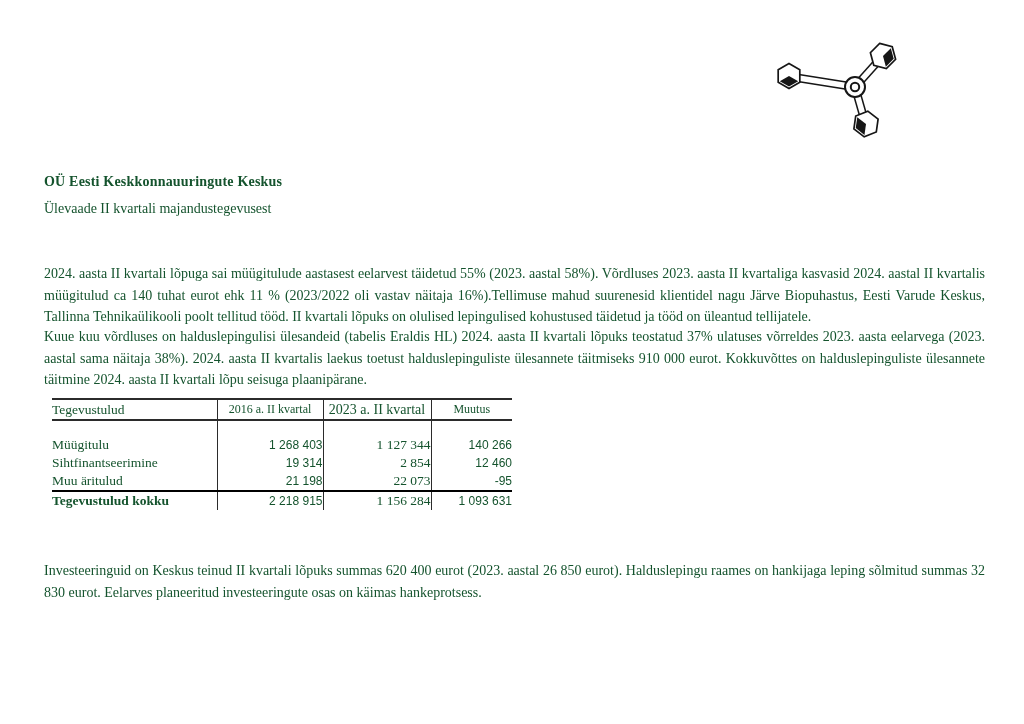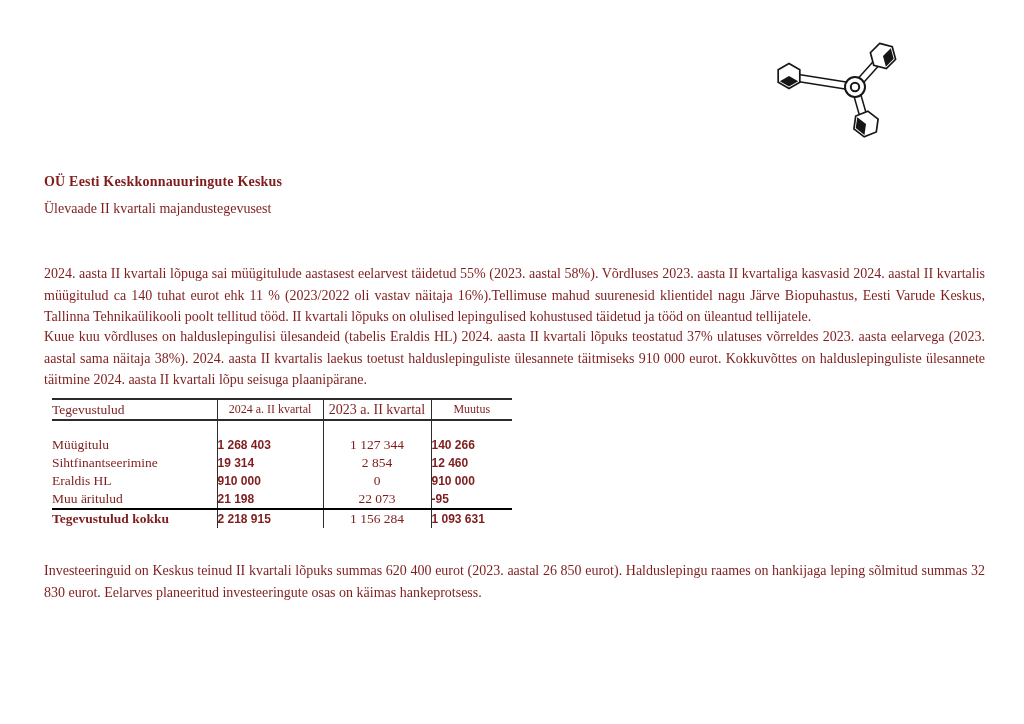--- a/index.html
+++ b/index.html
@@ -2,21 +2,21 @@
 <html><head>
 <meta charset="utf-8">
 <style>
   html, body { margin: 0; padding: 0; background: #e8e8e8; }
   .page {
     position: relative;
     width: 1024px;
     height: 724px;
     background: #ffffff;
     font-family: "Liberation Serif", serif;
-    color: #7f1d1d;
+    color: #14532d;
     overflow: hidden;
   }
   .logo {
     position: absolute;
     left: 768px;
     top: 30px;
     width: 150px;
     height: 112px;
   }
   .doc-title {
@@ -66,28 +66,28 @@
   .th-label  { font-weight: bold; font-size: 13.5px; margin-top: 48px; }
   .th-2024   { text-align: center; font-size: 12px; }
   .th-2023   { text-align: center; font-size: 14px; }
   .th-change { text-align: center; font-size: 12px; }
 
   .spacer-row td { height: 15px; }
 
   .data-row td { height: 18px; }
   .num-sans {
     font-family: "Liberation Sans", sans-serif;
-    font-weight: 700;
+    font-weight: 400;
     font-size: 12px;
-    text-align: left;
+    text-align: right;
   }
   .num-serif {
     font-family: "Liberation Serif", serif;
     font-size: 13.5px;
-    text-align: center;
+    text-align: right;
   }
   .pad-r6  { padding-right: 6px; }
   .pad-r14 { padding-right: 13px; }
 
   .total-row { border-top: 2px solid #000000; }
   .total-row td { height: 18px; }
   .total-label { font-weight: bold; }
 </style>
 </head>
 <body>
@@ -135,21 +135,21 @@
   <table class="fin-table">
     <colgroup>
       <col class="col-label">
         <col class="col-2024">
         <col class="col-2023">
         <col class="col-change">
     </colgroup>
     <tbody>
         <tr class="head-row">
       <th class="col-label th-label">Tegevustulud</th>
-      <th class="col-2024 th-2024 vline">2024 a. II kvartal</th>
+      <th class="col-2024 th-2024 vline">2016 a. II kvartal</th>
       <th class="col-2023 th-2023 vline">2023 a. II kvartal</th>
       <th class="col-change th-change vline">Muutus</th>
     </tr>
     <tr class="spacer-row">
       <td></td>
       <td class="vline"></td>
       <td class="vline"></td>
       <td class="vline"></td>
     </tr>
     <tr class="data-row">
@@ -158,26 +158,20 @@
       <td class="vline num-serif pad-r6">1 127 344</td>
       <td class="vline num-sans pad-r14">140 266</td>
     </tr>
     <tr class="data-row">
       <td class="col-label">Sihtfinantseerimine</td>
       <td class="vline num-sans pad-r6">19 314</td>
       <td class="vline num-serif pad-r6">2 854</td>
       <td class="vline num-sans pad-r14">12 460</td>
     </tr>
     <tr class="data-row">
-      <td class="col-label">Eraldis HL</td>
-      <td class="vline num-sans pad-r6">910 000</td>
-      <td class="vline num-serif pad-r6">0</td>
-      <td class="vline num-sans pad-r14">910 000</td>
-    </tr>
-    <tr class="data-row">
       <td class="col-label">Muu äritulud</td>
       <td class="vline num-sans pad-r6">21 198</td>
       <td class="vline num-serif pad-r6">22 073</td>
       <td class="vline num-sans pad-r14">-95</td>
     </tr>
     <tr class="total-row">
       <td class="col-label total-label">Tegevustulud kokku</td>
       <td class="vline num-sans pad-r6">2 218 915</td>
       <td class="vline num-serif pad-r6">1 156 284</td>
       <td class="vline num-sans pad-r14">1 093 631</td>

